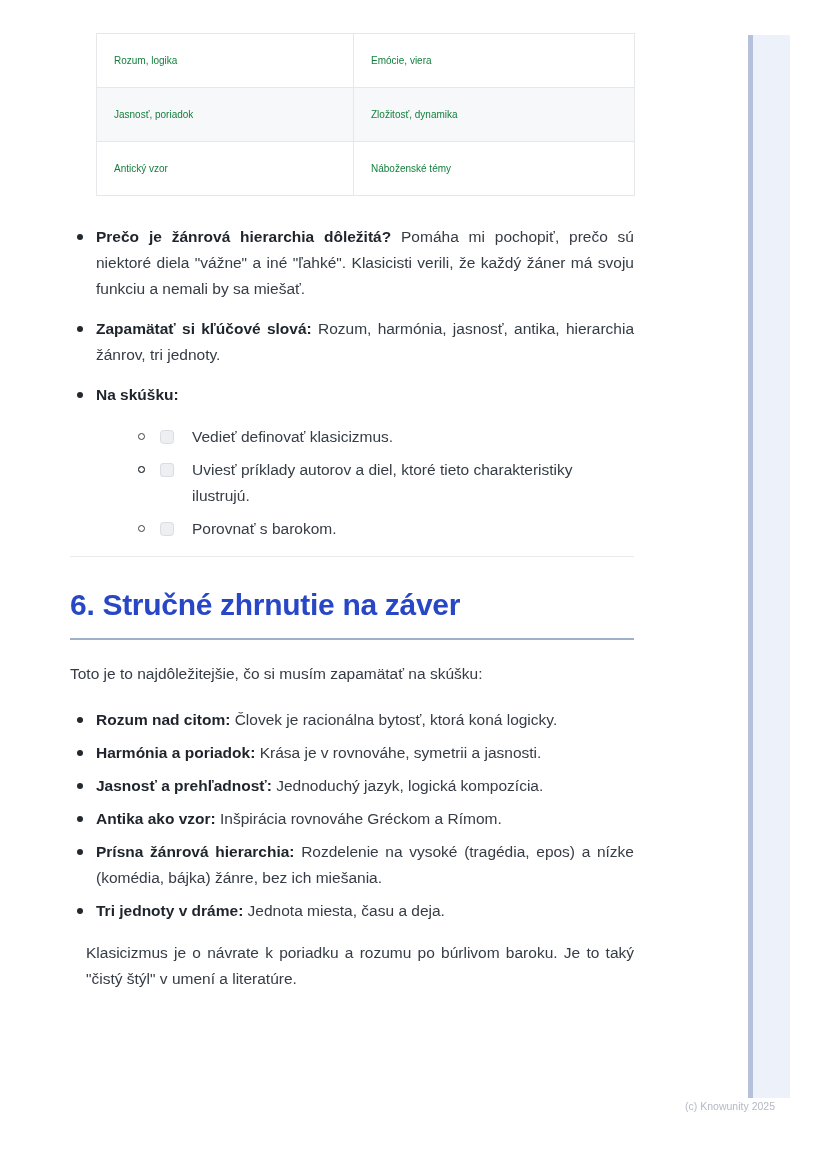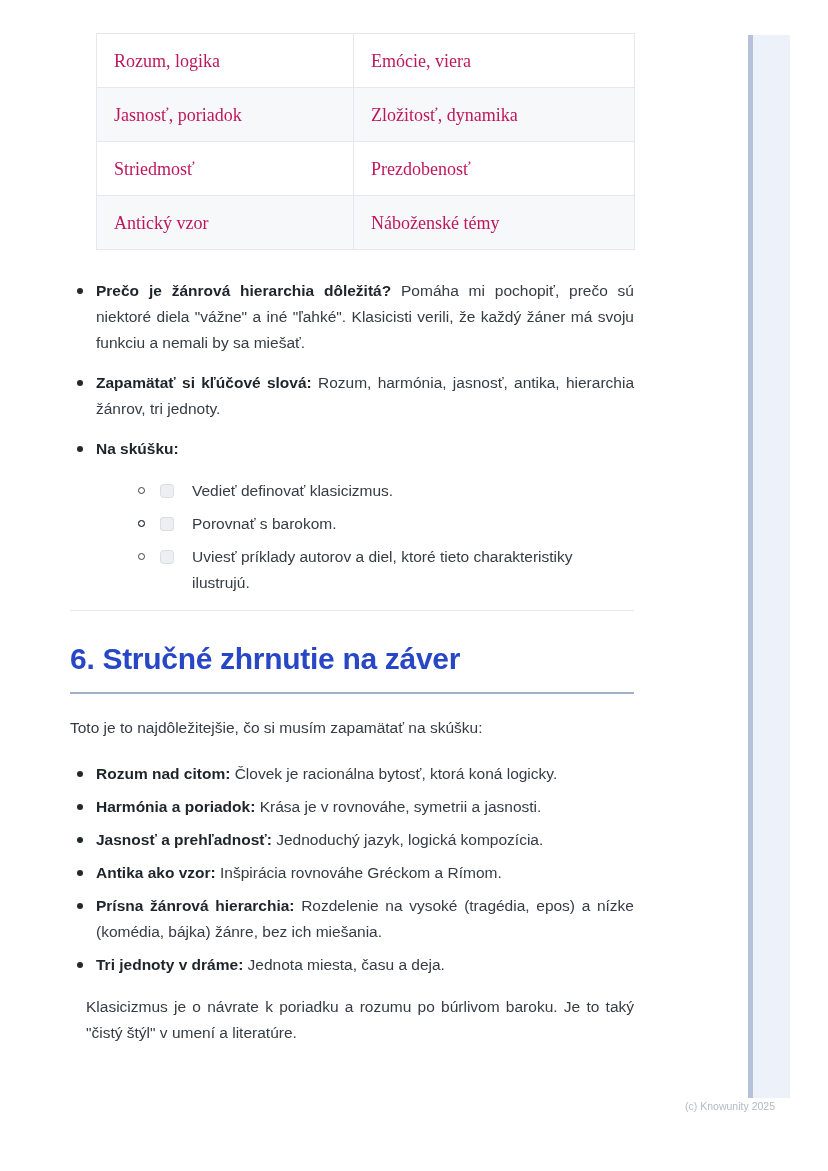--- a/index.html
+++ b/index.html
@@ -19,25 +19,24 @@
   table.cmp{
     border-collapse:collapse;
     margin-left:26px;
     width:538px;
     table-layout:fixed;
   }
   table.cmp td{
     border:1px solid #e5e7eb;
     height:53px;
     padding:0 17px;
-    font-size:18px;
-    color:#be185d;
+    font-size:10px;
+    color:#15803d;
     vertical-align:middle;
     background:#ffffff;
-    font-family:Liberation Serif, serif;
   }
   table.cmp tr:nth-child(even) td{background:#f7f8fa;}
   table.cmp col.c1{width:257px;}
   table.cmp col.c2{width:281px;}
   
   b{color:#1e242b;font-weight:bold;}
   ul{list-style:none;margin:0;padding:0;}
   ul.notes{margin-top:28px;}
   ul.notes > li{
     position:relative;
@@ -136,24 +135,20 @@
       <tbody>
         <tr>
           <td>Rozum, logika</td>
           <td>Emócie, viera</td>
         </tr>
         <tr>
           <td>Jasnosť, poriadok</td>
           <td>Zložitosť, dynamika</td>
         </tr>
         <tr>
-          <td>Striedmosť</td>
-          <td>Prezdobenosť</td>
-        </tr>
-        <tr>
           <td>Antický vzor</td>
           <td>Náboženské témy</td>
         </tr>
       </tbody>
     </table>
 
     <ul class="notes">
       <li>
         <b>Prečo je žánrová hierarchia dôležitá?</b><span> Pomáha mi pochopiť, prečo sú niektoré diela "vážne" a iné "ľahké". Klasicisti verili, že každý žáner má svoju funkciu a nemali by sa miešať.</span>
       </li>
@@ -163,24 +158,24 @@
       <li>
         <b>Na skúšku:</b><span></span>
         <ul class="checks">
           <li>
             <span class="cb"></span><span>Vedieť definovať klasicizmus.</span>
           </li>
           <li>
             <span class="cb"></span>
           </li>
           <li>
+            <span class="cb"></span><span>Uviesť príklady autorov a diel, ktoré tieto charakteristiky ilustrujú.</span>
+          </li>
+          <li>
             <span class="cb"></span><span>Porovnať s barokom.</span>
-          </li>
-          <li>
-            <span class="cb"></span><span>Uviesť príklady autorov a diel, ktoré tieto charakteristiky ilustrujú.</span>
           </li>
         </ul>
       </li>
     </ul>
 
     <hr class="sep">
 
     <h2 class="section">6. Stručné zhrnutie na záver</h2>
 
     <p class="intro">Toto je to najdôležitejšie, čo si musím zapamätať na skúšku:</p>

